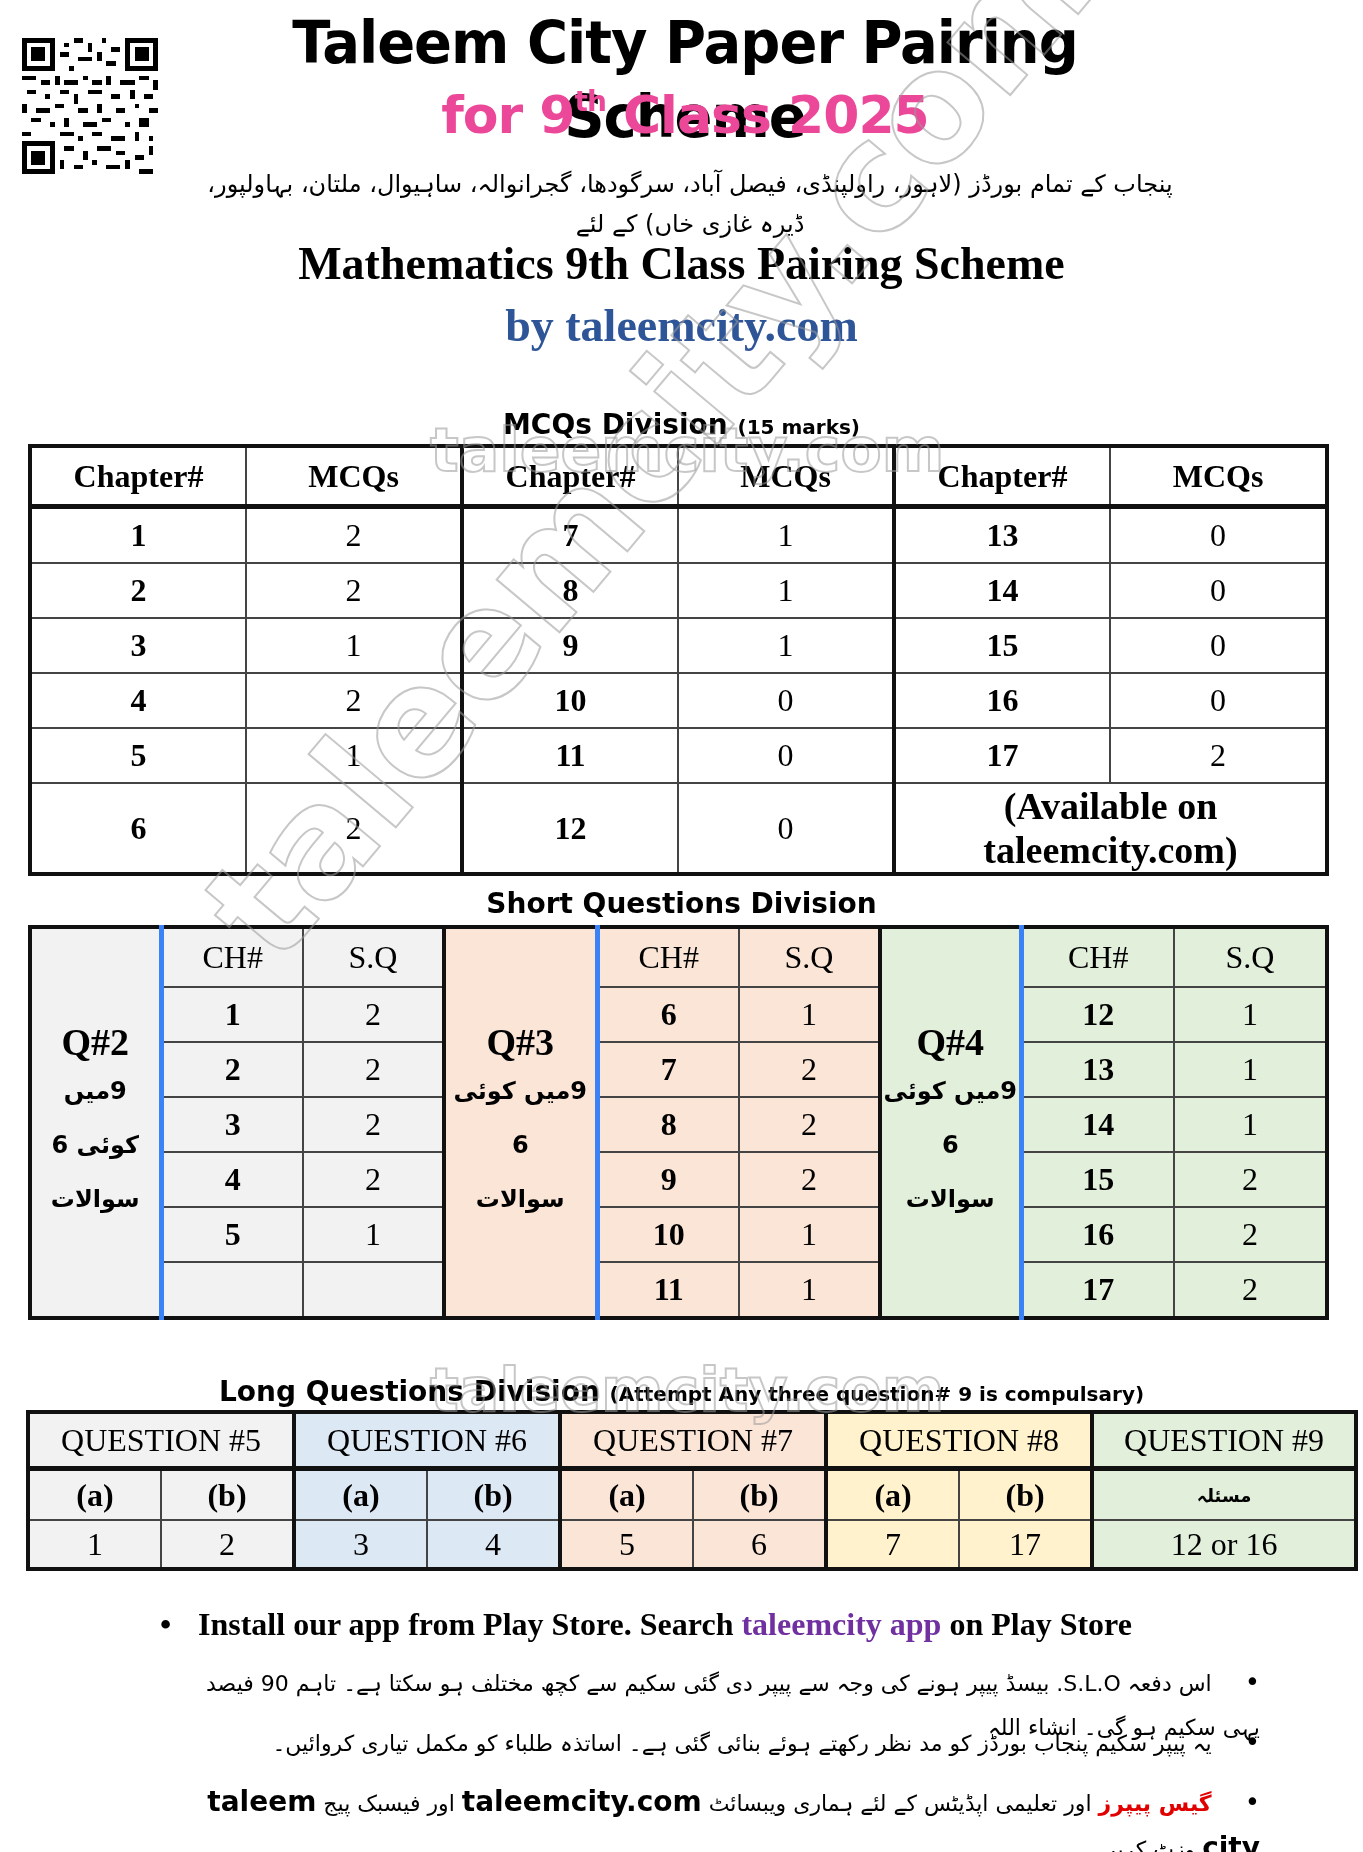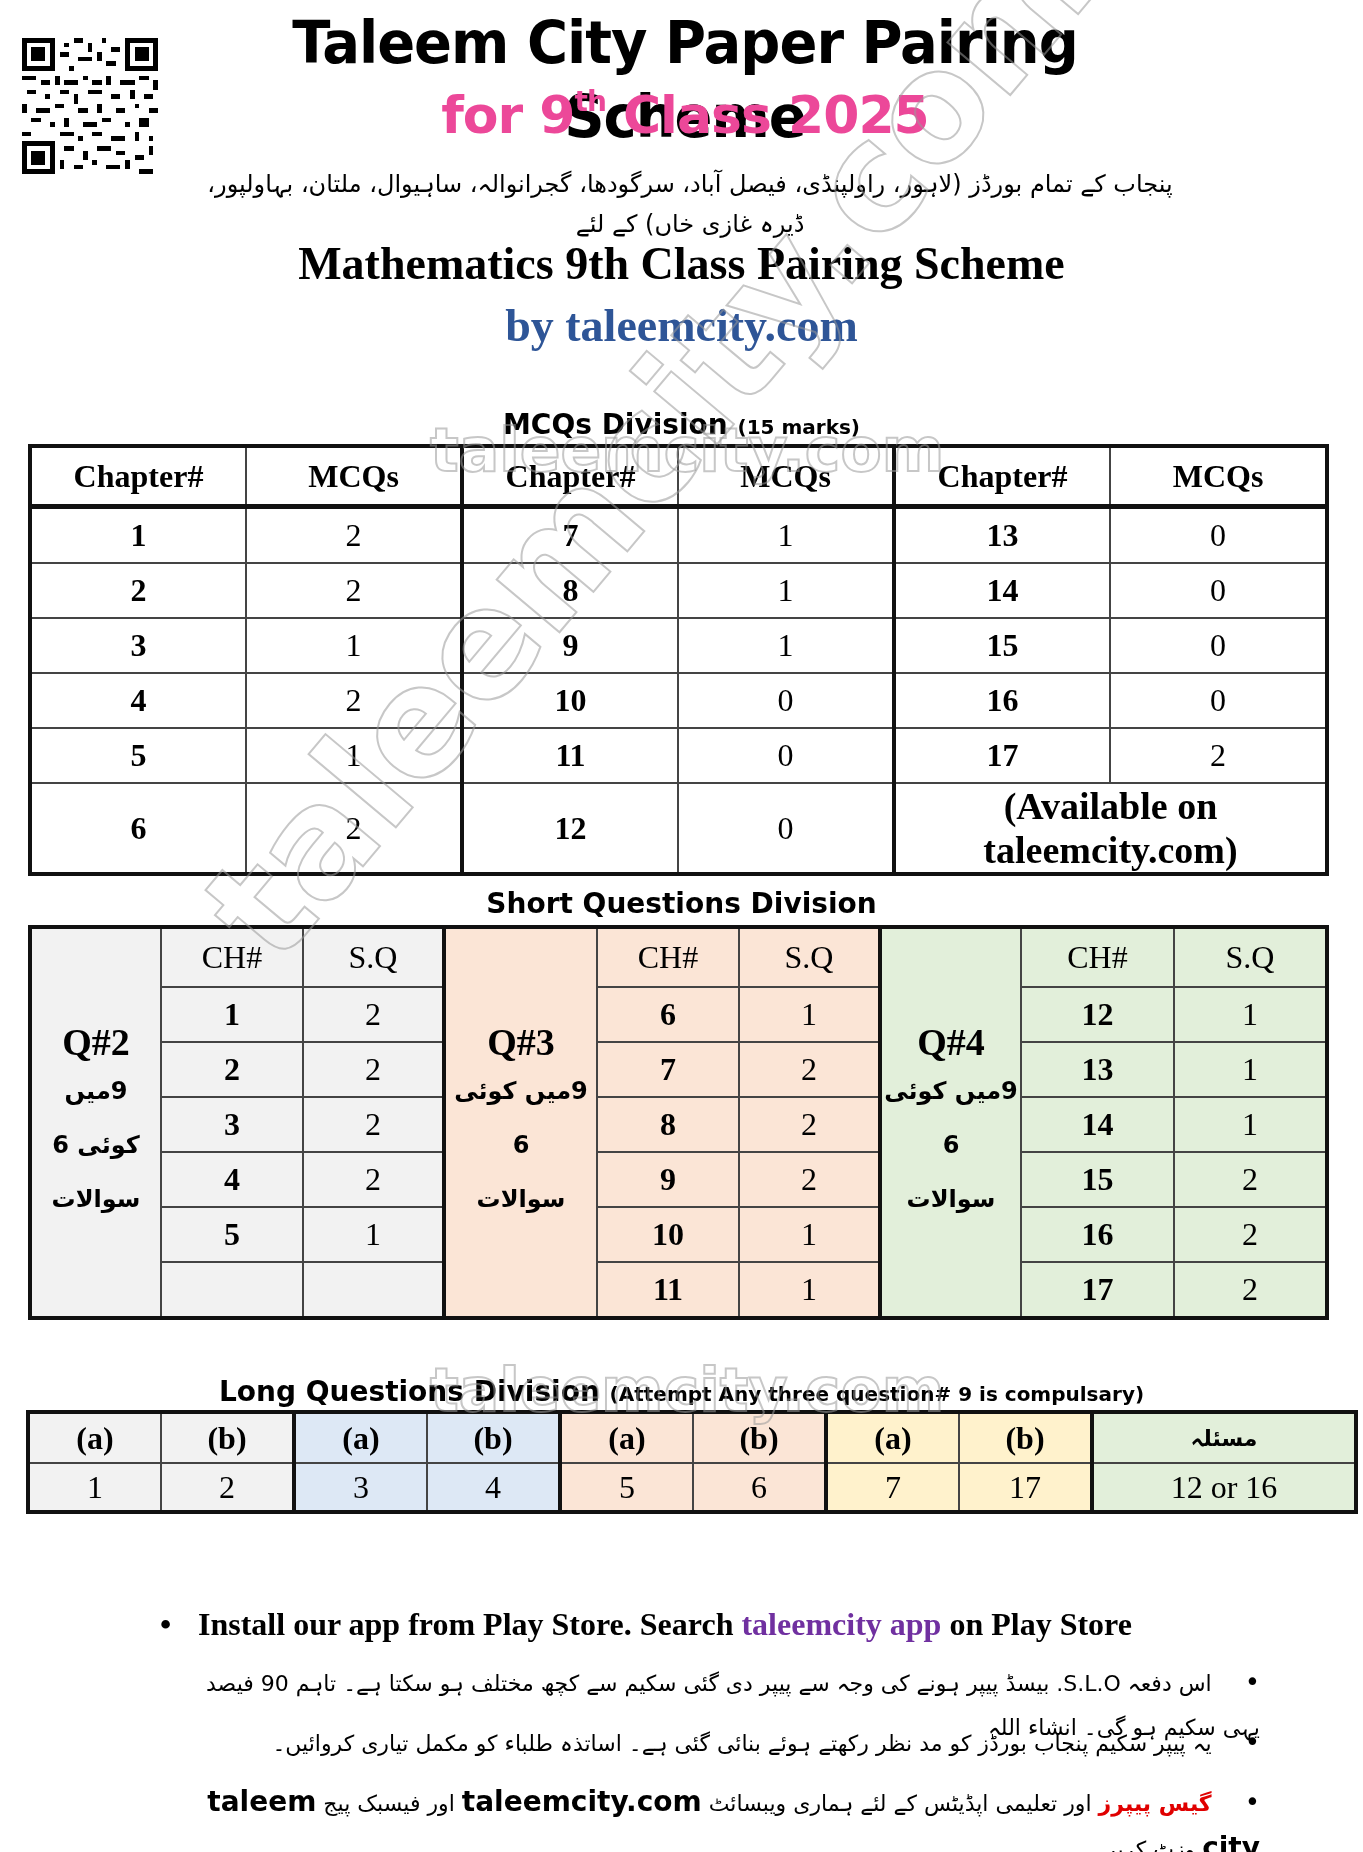--- a/index.html
+++ b/index.html
@@ -41,36 +41,36 @@
   .mcq-table td { height: 53px; }
   .mcq-table .ch { font-weight: bold; }
   .mcq-table .grp-end { border-right: 4px solid #111; }
   .mcq-table .avail { font-weight: bold; font-size: 38px; }
 
   
   .sq-table { left: 28px; top: 925px; width: 1297px; border: 4px solid #111; }
   .sq-table th { height: 57px; font-weight: normal; }
   .sq-table td { height: 53px; }
   .sq-table .ch { font-weight: bold; }
-  .sq-table .q-label { font-weight: bold; font-size: 38px; line-height: 44px; border-right: 1px solid #3b82f6; border-bottom: none; }
+  .sq-table .q-label { font-weight: bold; font-size: 38px; line-height: 44px; border-right: 5px solid #3b82f6; border-bottom: none; }
   .sq-table .q-label .urdu { font-family: "DejaVu Sans", sans-serif; font-size: 24px; font-weight: bold; display: block; line-height: 54px; direction: rtl; }
   .sq-table .grp-end { border-right: 4px solid #111; }
   .bg-gray { background: #f2f2f2; }
   .bg-peach { background: #fbe5d6; }
   .bg-green { background: #e2efda; }
   .bg-blue { background: #dde8f5; }
   .bg-yellow { background: #fff2cc; }
 
   
   .lq-table { left: 26px; top: 1410px; width: 1328px; border: 4px solid #111; }
   .lq-table th { height: 52px; font-weight: normal; font-size: 32px; border-bottom: 5px solid #111; border-right: 4px solid #111; }
   .lq-table .sub { height: 48px; font-weight: bold; }
   .lq-table .val { height: 46px; }
   .lq-table .grp-end { border-right: 4px solid #111; }
-  .lq-table .urdu-sm { font-family: "DejaVu Sans", sans-serif; font-size: 22px; direction: rtl; }
+  .lq-table .urdu-sm { font-family: "DejaVu Sans", sans-serif; font-size: 18px; direction: rtl; }
 
   
   .note { position: absolute; }
   .note-en { left: 160px; top: 1602px; width: 1100px; font-family: "Liberation Serif", serif;
     font-weight: bold; font-size: 32px; line-height: 44px; }
   .note-en .bullet { display: inline-block; width: 30px; }
   .note-en .hl { color: #7030a0; }
   .note-ur { left: 200px; width: 1060px; direction: rtl; text-align: right;
     font-family: "DejaVu Sans", sans-serif; font-size: 22px; line-height: 44px; }
   .note-ur .bullet { display: inline-block; margin-left: 26px; font-size: 26px; }
@@ -348,20 +348,27 @@
       <col style="width:133px">
     <col style="width:133px">
       <col style="width:133px">
     <col style="width:133px">
       <col style="width:133px">
     <col style="width:133px">
       <col style="width:133px">
     <col style="width:264px">
   </colgroup>
   <tbody>
+      <tr>
+    <th class="bg-gray" colspan="2">QUESTION #5</th>
+    <th class="bg-blue" colspan="2">QUESTION #6</th>
+    <th class="bg-peach" colspan="2">QUESTION #7</th>
+    <th class="bg-yellow" colspan="2">QUESTION #8</th>
+    <th class="bg-green">QUESTION #9</th>
+  </tr>
   <tr>
     <td class="sub bg-gray">(a)</td>
     <td class="sub bg-gray grp-end">(b)</td>
     <td class="sub bg-blue">(a)</td>
     <td class="sub bg-blue grp-end">(b)</td>
     <td class="sub bg-peach">(a)</td>
     <td class="sub bg-peach grp-end">(b)</td>
     <td class="sub bg-yellow">(a)</td>
     <td class="sub bg-yellow grp-end">(b)</td>
     <td class="sub bg-green urdu-sm">مسئلہ</td>

